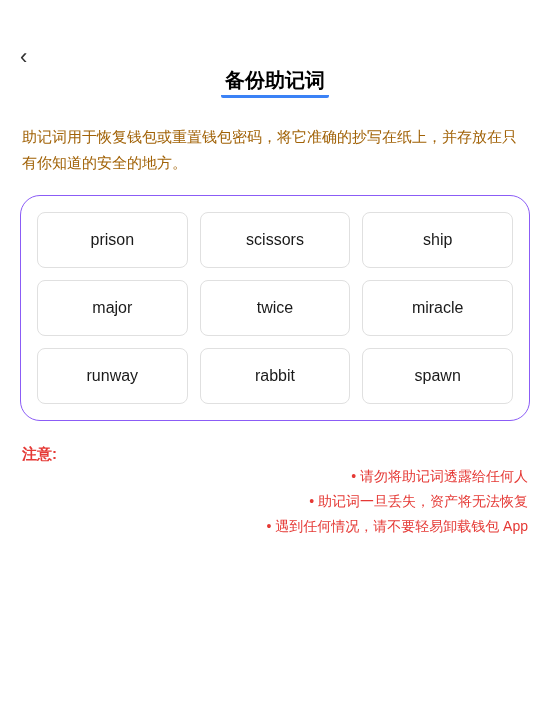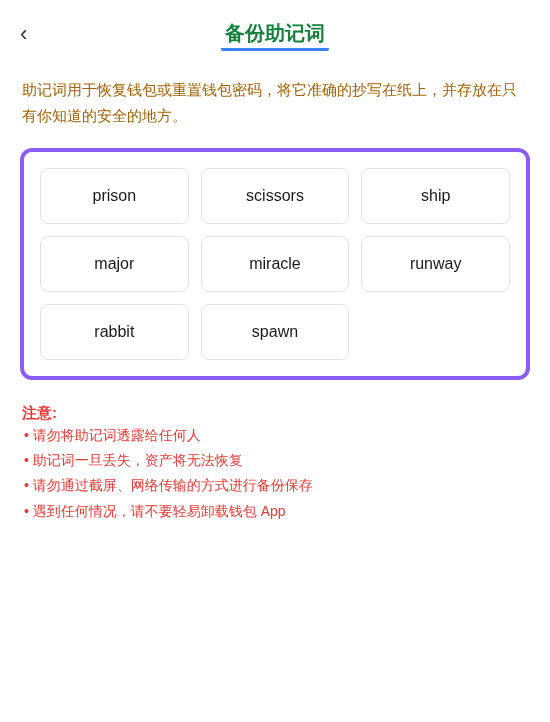--- a/index.html
+++ b/index.html
@@ -34,22 +34,23 @@
       cursor: pointer;
       background: none;
       border: none;
       padding: 0;
       line-height: 1;
     }
 
     .header-title {
       font-size: 20px;
       font-weight: 600;
-      color: #15803d;
+      color: #000000;
       position: relative;
+      margin-top: 47px;
     }
 
     .header-title::after {
       content: '';
       position: absolute;
       bottom: -4px;
       left: -4px;
       right: -4px;
       height: 3px;
       border-bottom: 3px solid #3b82f6;
@@ -58,22 +59,22 @@
 
     .description {
       padding: 20px 22px 20px 22px;
       font-size: 15px;
       line-height: 1.7;
       color: #a16207;
     }
 
     .mnemonic-grid-container {
       margin: 0 20px;
-      border: 4px solid #8b5cf6;
-      border-radius: 12px;
+      border: 1px solid #8b5cf6;
+      border-radius: 20px;
       padding: 16px;
       background: #fff;
     }
 
     .mnemonic-grid {
       display: grid;
       grid-template-columns: repeat(3, 1fr);
       gap: 12px;
     }
 
@@ -94,20 +95,21 @@
 
     .notice-title {
       font-size: 15px;
       font-weight: 600;
       color: #e53935;
     }
 
     .notice-list {
       list-style: none;
       padding: 0;
+      text-align: right;
     }
 
     .notice-item {
       font-size: 14px;
       color: #e53935;
       line-height: 1.8;
       padding-left: 2px;
     }
 
     .notice-item::before {
@@ -123,28 +125,28 @@
 </div>
 
 <div class="description">助记词用于恢复钱包或重置钱包密码，将它准确的抄写在纸上，并存放在只有你知道的安全的地方。</div>
 
 <div class="mnemonic-grid-container">
   <div class="mnemonic-grid" id="mnemonic-grid">
   <div class="mnemonic-word">prison</div>
       <div class="mnemonic-word">scissors</div>
       <div class="mnemonic-word">ship</div>
       <div class="mnemonic-word">major</div>
+      <div class="mnemonic-word">twice</div>
       <div class="mnemonic-word">miracle</div>
       <div class="mnemonic-word">runway</div>
       <div class="mnemonic-word">rabbit</div>
       <div class="mnemonic-word">spawn</div>
     </div>
 </div>
 
 <div class="notice-section">
   <div class="notice-title">注意:</div>
   <ul class="notice-list" id="notice-list">
   <li class="notice-item">请勿将助记词透露给任何人</li>
       <li class="notice-item">助记词一旦丢失，资产将无法恢复</li>
-      <li class="notice-item">请勿通过截屏、网络传输的方式进行备份保存</li>
       <li class="notice-item">遇到任何情况，请不要轻易卸载钱包 App</li>
     </ul>
 </div>
 
 </body></html>

